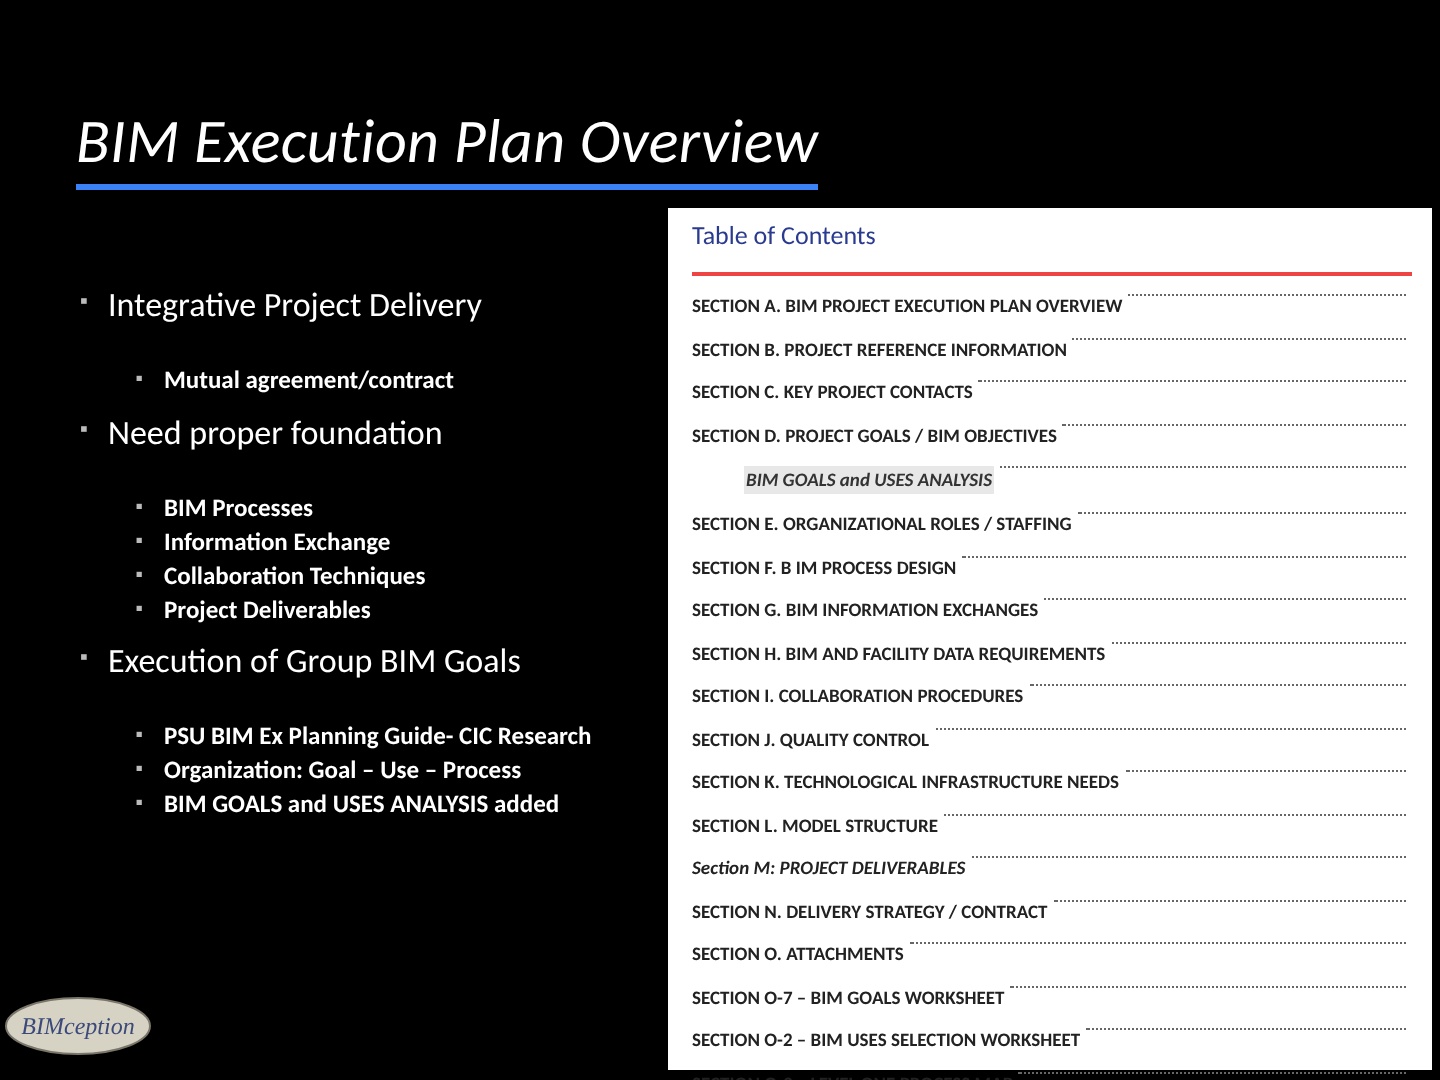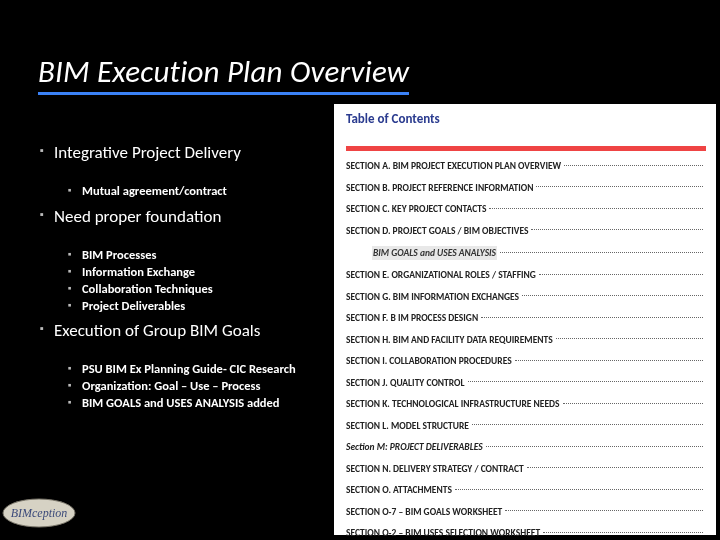--- a/index.html
+++ b/index.html
@@ -74,29 +74,29 @@
     position: absolute;
     right: 4px; top: 104px;
     width: 382px; height: 431px;
     background: #fff;
     color: #000;
     padding: 7px 10px 6px 12px;
     font-family: "Calibri", Arial, sans-serif;
   }
   .toc-title {
     color: #2a3b8f;
-    font-weight: 700;
+    font-weight: 400;
     font-size: 13px;
-    border-bottom: 5px solid #ef4444;
-    padding-bottom: 20px;
+    border-bottom: 2px solid #ef4444;
+    padding-bottom: 10px;
     margin-bottom: 9px;
   }
   .toc-row {
     display: flex;
-    align-items: center;
+    align-items: flex-start;
     font-size: 9.5px;
     font-weight: 700;
     color: #222;
     margin-bottom: 9.5px;
     white-space: nowrap;
     overflow: hidden;
   }
   .toc-row .label { flex: 0 0 auto; }
   .toc-row .dots {
     flex: 1 1 auto;
@@ -175,25 +175,25 @@
       </div>
     <div class="toc-row sub">
         <span class="label toc-sub">BIM GOALS and USES ANALYSIS</span>
         <span class="dots"></span>
       </div>
     <div class="toc-row">
         <span class="label">SECTION E. ORGANIZATIONAL ROLES / STAFFING</span>
         <span class="dots"></span>
       </div>
     <div class="toc-row">
+        <span class="label">SECTION F. B IM PROCESS DESIGN</span>
+        <span class="dots"></span>
+      </div>
+    <div class="toc-row">
         <span class="label">SECTION G. BIM INFORMATION EXCHANGES</span>
-        <span class="dots"></span>
-      </div>
-    <div class="toc-row">
-        <span class="label">SECTION F. B IM PROCESS DESIGN</span>
         <span class="dots"></span>
       </div>
     <div class="toc-row">
         <span class="label">SECTION H. BIM AND FACILITY DATA REQUIREMENTS</span>
         <span class="dots"></span>
       </div>
     <div class="toc-row">
         <span class="label">SECTION I. COLLABORATION PROCEDURES</span>
         <span class="dots"></span>
       </div>

